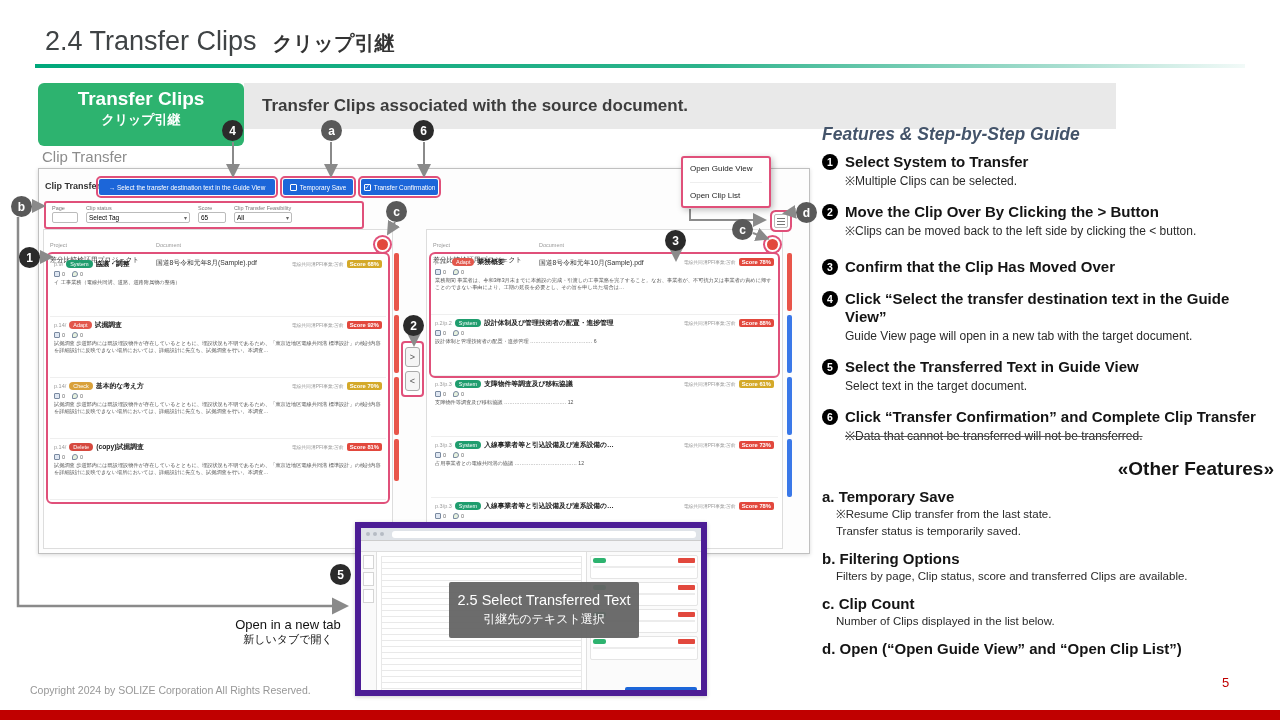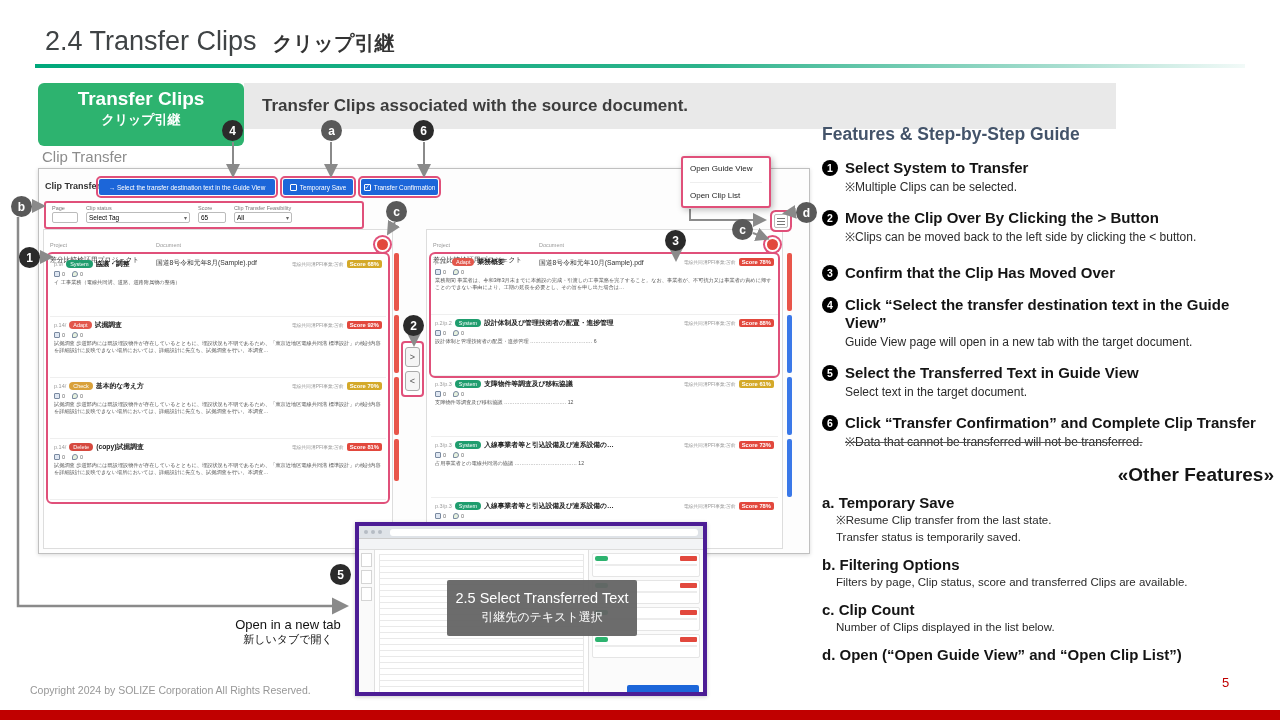--- a/index.html
+++ b/index.html
@@ -97,21 +97,21 @@
 
   
   .ann { position:absolute; width:21px; height:21px; border-radius:50%; color:#fff; font-weight:bold;
     font-size:12px; display:flex; align-items:center; justify-content:center; z-index:6; }
   .ann.num { background:#2b2b2b; }
   .ann.ltr { background:#595959; }
 
   .overlay { position:absolute; left:0; top:0; z-index:4; pointer-events:none; }
 
   
-  .mini { position:absolute; left:355px; top:522px; width:352px; height:174px; border:4px solid #4c1d95;
+  .mini { position:absolute; left:355px; top:522px; width:352px; height:174px; border:6px solid #4c1d95;
     background:#fff; z-index:3; overflow:hidden; box-shadow:0 1px 4px rgba(0,0,0,.2); }
   .mini-chrome { height:13px; background:#dfe3e8; border-bottom:1px solid #ccc; display:flex; align-items:center;
     padding:0 5px; gap:3px; }
   .mini-dot { width:4px; height:4px; border-radius:50%; background:#b6bcc4; }
   .mini-url { flex:1; height:7px; background:#fff; border-radius:3px; margin-left:5px; }
   .mini-toolbar { height:11px; background:#f3f4f6; border-bottom:1px solid #ddd; }
   .mini-body { display:flex; height:148px; }
   .mini-sidebar { width:16px; background:#fafafa; border-right:1px solid #e0e0e0; padding:3px 2px; }
   .mini-thumb { height:14px; border:1px solid #d5d5d5; background:#fff; margin-bottom:3px; }
   .mini-page { flex:1; background:#fff; margin:4px; border:1px solid #e8e8e8;
@@ -130,21 +130,21 @@
     text-align:center; border-radius:2px; z-index:2; }
   .mo1 { font-size:14.5px; line-height:1.15; }
   .mo2 { font-size:12px; }
 
   .newtab { position:absolute; left:218px; top:617px; width:140px; text-align:center; z-index:3; }
   .newtab-en { font-size:13px; color:#111; }
   .newtab-ja { font-size:11px; color:#111; }
 
   
   .guide { position:absolute; left:822px; top:124px; width:452px; }
-  .g-title { font-size:17.5px; font-weight:bold; color:#44546a; margin-bottom:14px; }
+  .g-title { font-size:17.5px; font-weight:bold; color:#44546a; margin-bottom:8px;font-style:italic; }
   .g-step { margin-top:14px; }
   .g-step.first { margin-top:4px; }
   .g-head { display:flex; gap:7px; align-items:flex-start; }
   .gnum { flex:none; width:16px; height:16px; border-radius:50%; background:#000; color:#fff; font-size:10.5px;
     font-weight:bold; display:flex; align-items:center; justify-content:center; margin-top:1px; }
   .g-head-text { font-size:15px; font-weight:bold; color:#141414; line-height:1.2; }
   .g-note { margin:3px 0 0 23px; font-size:12px; color:#2a2a2a; line-height:1.25; }
   .g-note.strike { text-decoration:line-through; text-decoration-color:#555; }
   .g-other-title { font-size:19px; font-weight:bold; color:#141414; margin-top:14px;text-align:right; }
   .g-oth { margin-top:11px; }

